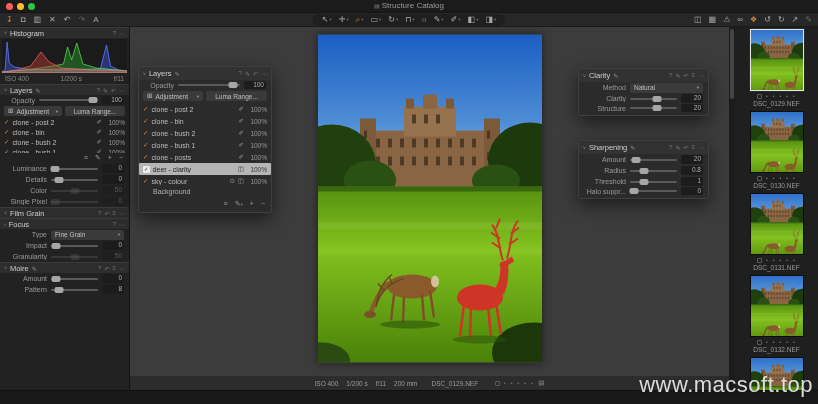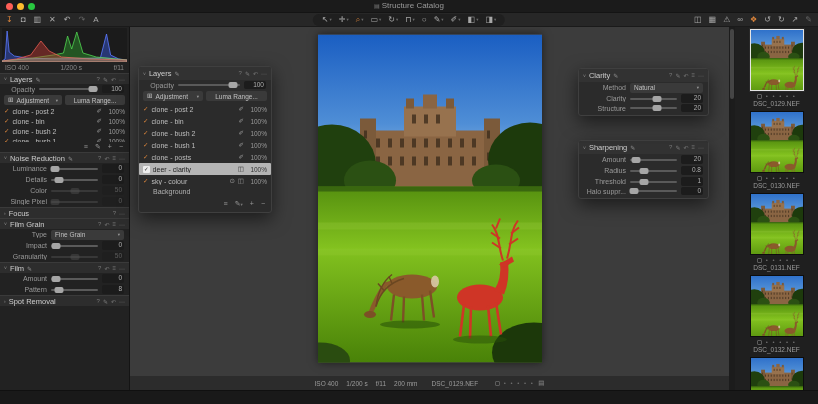--- a/index.html
+++ b/index.html
@@ -344,20 +344,28 @@
       <span>⇅</span>
       <span class="cnt">1/116</span>
       <span>⌕</span>
       <span>◎</span>
     </div>
   </div>
 
   <div class="content">
 
     <div class="sidebar">
+      <div class="phdr">
+        <span class="car">˅</span>
+          <span>Histogram</span>
+        <span class="hicons">
+            <span>?</span>
+            <span>⋯</span>
+          </span>
+      </div>
       <div class="histwrap">
         <svg class="histsvg" viewBox="0 0 122 34" preserveAspectRatio="none">
           <g fill-opacity="0.45" stroke-width="0.8">
             <path d="M0,33 L3,31 L5,3 L7,24 L12,28 L24,30 L48,31 L72,31 L96,30 L102,6 L106,27 L114,31 L122,32 L122,34 L0,34 Z" fill="#3a5adf" stroke="#5b79ff"></path>
             <path d="M0,33 L12,32 L30,30 L50,27 L60,25 L64,8 L68,21 L73,4 L79,25 L92,29 L122,32 L122,34 L0,34 Z" fill="#2f9e2f" stroke="#4fd24f"></path>
             <path d="M0,33 L14,31 L28,27 L38,13 L46,23 L58,29 L86,31 L122,32 L122,34 L0,34 Z" fill="#c23a34" stroke="#e25a50"></path>
             <path d="M0,33 L20,31 L60,30 L100,30 L122,32 L122,34 L0,34 Z" fill="#999999" fill-opacity="0.25" stroke="#bbbbbb" stroke-opacity="0.4"></path>
           </g>
         </svg>
       </div>
@@ -419,31 +427,20 @@
             <span class="pct">100%</span>
           </div>
       </div>
       <div class="lfooter">
         <span>≡</span>
         <span>✎</span>
         <span>+</span>
         <span>−</span>
       </div>
 
-      <div class="phdr">
-        <span class="car">˅</span>
-          <span>Noise Reduction</span>
-          <span class="ed">✎</span>
-        <span class="hicons">
-            <span>?</span>
-            <span>↶</span>
-            <span>≡</span>
-            <span>⋯</span>
-          </span>
-      </div>
       <div class="srow">
           <span class="lbl">Luminance</span>
           <div class="track">
             <div class="handle" style="left:8%"></div>
           </div>
           <span class="valbox">0</span>
         </div>
       <div class="srow">
           <span class="lbl">Details</span>
           <div class="track">
@@ -458,40 +455,40 @@
           </div>
           <span class="valbox">50</span>
         </div>
       <div class="srow dis">
           <span class="lbl">Single Pixel</span>
           <div class="track">
             <div class="handle" style="left:8%"></div>
           </div>
           <span class="valbox">0</span>
         </div>
-
-      <div class="phdr">
-        <span class="car">›</span>
-          <span>Focus</span>
-        <span class="hicons">
-            <span>?</span>
-            <span>⋯</span>
-          </span>
-      </div>
 
       <div class="phdr">
         <span class="car">˅</span>
           <span>Film Grain</span>
         <span class="hicons">
             <span>?</span>
             <span>↶</span>
             <span>≡</span>
             <span>⋯</span>
           </span>
       </div>
+
+      <div class="phdr">
+        <span class="car">›</span>
+          <span>Focus</span>
+        <span class="hicons">
+            <span>?</span>
+            <span>⋯</span>
+          </span>
+      </div>
       <div class="srow">
           <span class="lbl">Type</span>
           <span class="drop" style="flex:1">
             <span>Fine Grain</span>
             <span class="dc">▾</span>
           </span>
         </div>
       <div class="srow">
           <span class="lbl">Impact</span>
           <div class="track">
@@ -502,21 +499,21 @@
       <div class="srow dis">
           <span class="lbl">Granularity</span>
           <div class="track">
             <div class="handle" style="left:50%"></div>
           </div>
           <span class="valbox">50</span>
         </div>
 
       <div class="phdr">
         <span class="car">˅</span>
-          <span>Film</span>
+          <span>Moire</span>
           <span class="ed">✎</span>
         <span class="hicons">
             <span>?</span>
             <span>↶</span>
             <span>≡</span>
             <span>⋯</span>
           </span>
       </div>
       <div class="srow">
           <span class="lbl">Amount</span>
@@ -526,30 +523,20 @@
           <span class="valbox">0</span>
         </div>
       <div class="srow">
           <span class="lbl">Pattern</span>
           <div class="track">
             <div class="handle" style="left:18%"></div>
           </div>
           <span class="valbox">8</span>
         </div>
 
-      <div class="phdr">
-        <span class="car">›</span>
-          <span>Spot Removal</span>
-        <span class="hicons">
-            <span>?</span>
-            <span>✎</span>
-            <span>↶</span>
-            <span>⋯</span>
-          </span>
-      </div>
       <div style="flex:1;background:#222"></div>
     </div>
 
     <div class="viewer">
       <svg class="photo" viewBox="0 0 224 328">
           <use href="#photo"></use>
         </svg>
       <div class="vstatus">
         <div class="vsinner">
           <span>ISO 400</span>
@@ -784,13 +771,14 @@
         <span class="lbl">Structure</span>
         <div class="track">
           <div class="handle" style="left:58%"></div>
         </div>
         <span class="valbox">20</span>
       </div>
   </div>
 
   <div class="bottombar"></div>
 
+  <div class="watermark">www.macsoft.top</div>
 </div>
 
 </body></html>

